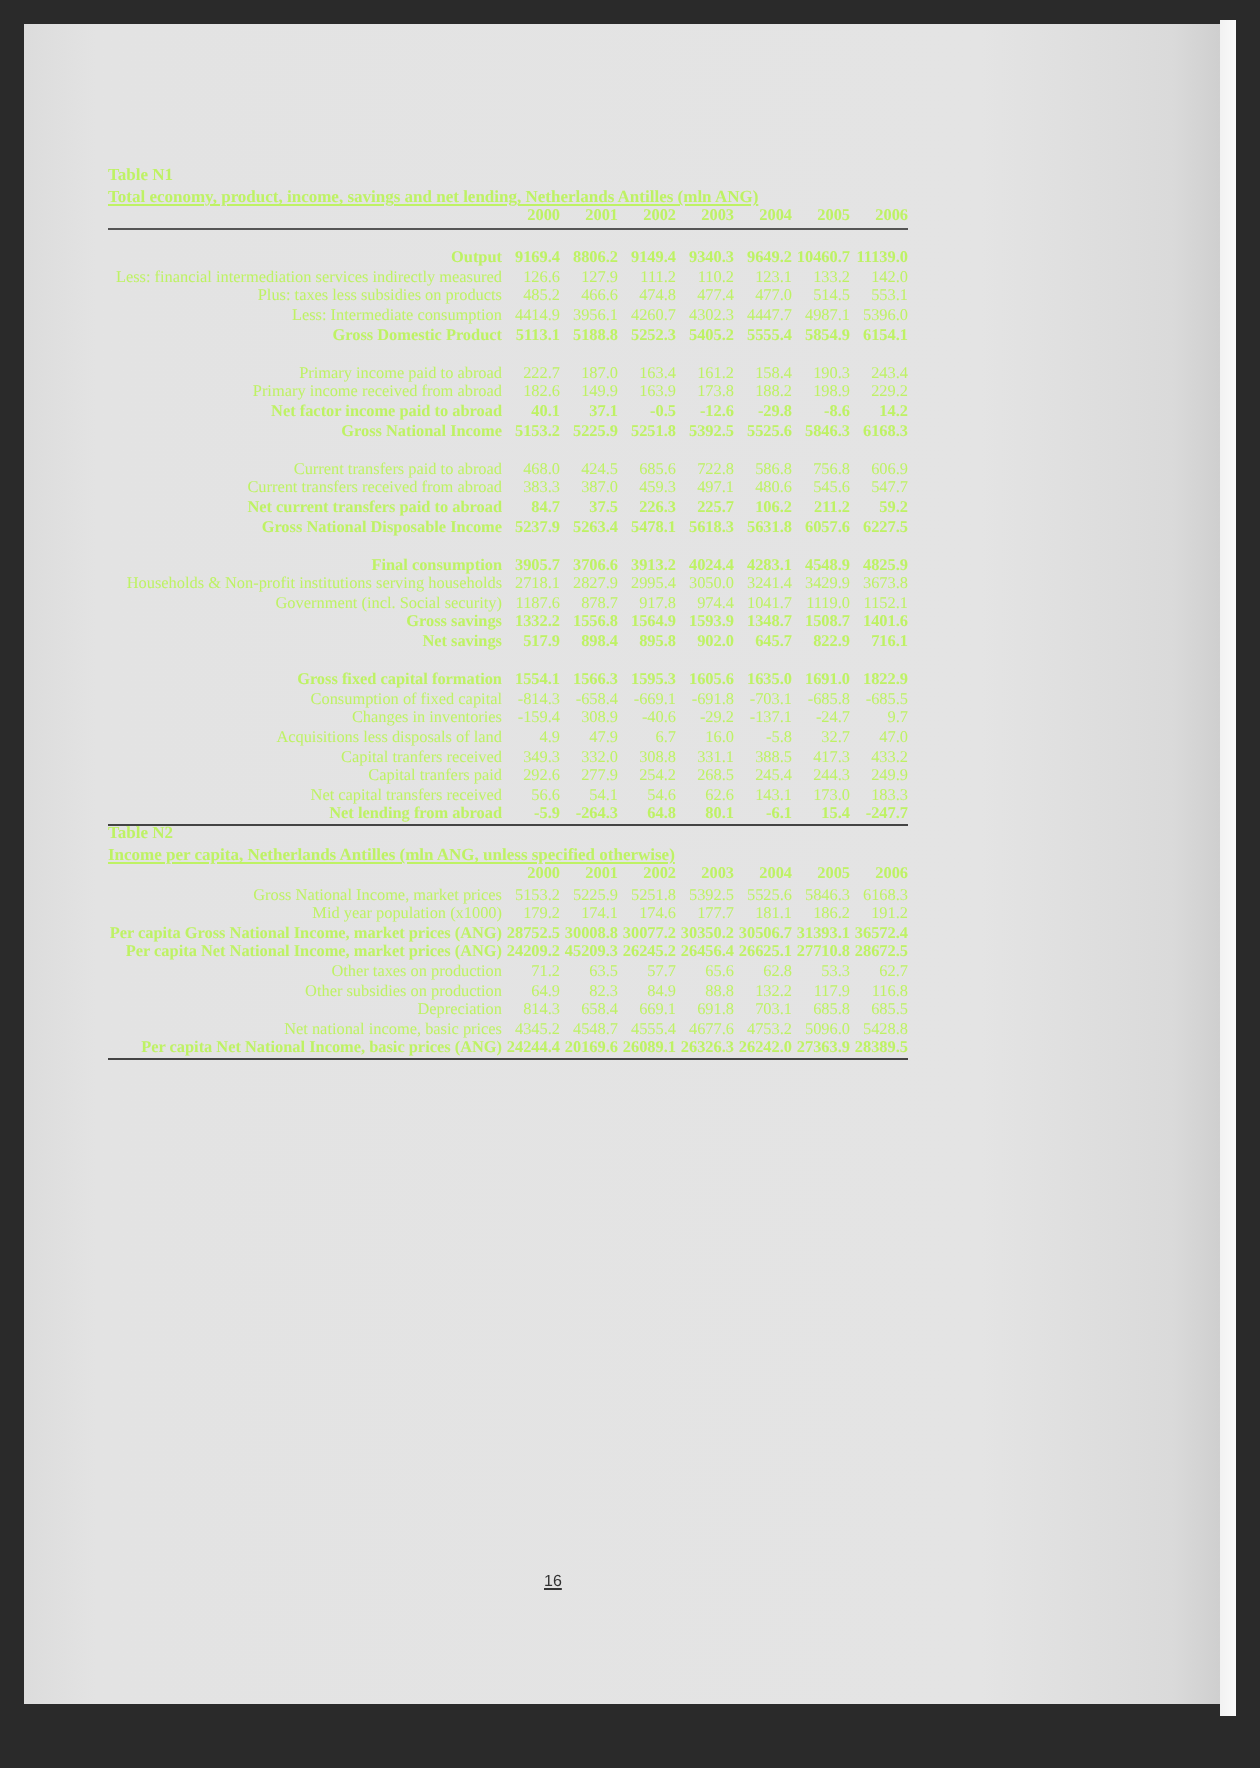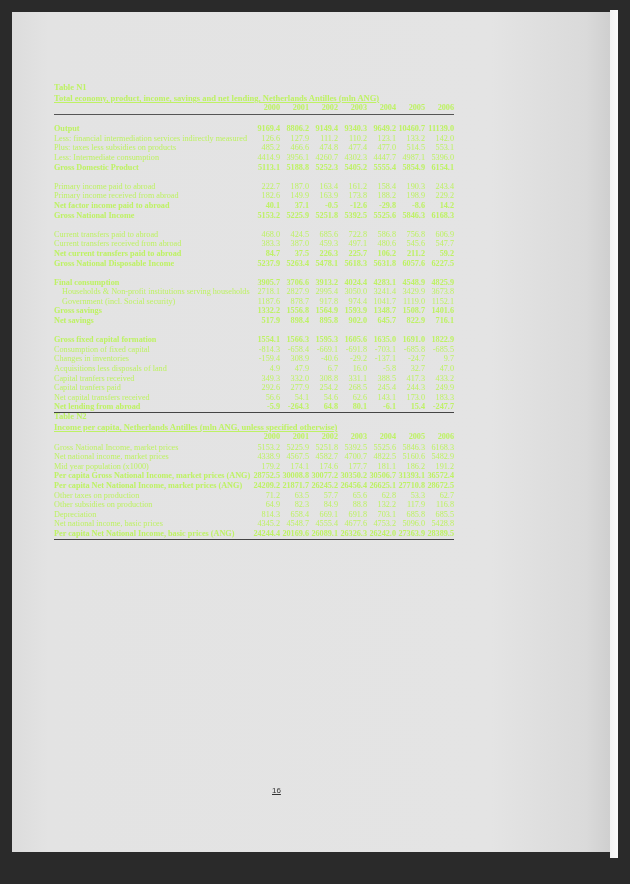--- a/index.html
+++ b/index.html
@@ -16,21 +16,21 @@
     background:linear-gradient(90deg,#f2f2f2,#fafafa);
   }
   .tbl-block { position:absolute; left:54px; width:400px; color:#bef264; }
   .tbl-id { font-weight:bold; font-size:8.5px; line-height:11px; }
   .tbl-title { font-weight:bold; font-size:8.5px; line-height:10px; text-decoration:underline; }
   table { border-collapse:collapse; width:400px; font-size:8.2px; line-height:9.6px; table-layout:fixed; }
   col.lab { width:197px; }
   col.num { width:29px; }
   th { font-weight:bold; text-align:right; padding:0; }
   td { padding:0; text-align:right; white-space:nowrap; }
-  td.label { text-align:left; }
+  td.label { text-align:right; }
   tr.bold td { font-weight:bold; }
   tr.indent td.label { padding-left:8px; }
   tr.gap td { height:9.6px; }
   .hdr-row th { border-bottom:1.5px solid #444; padding-bottom:1px; }
   .n1 .hdr-row th { border-bottom:1.5px solid #555; }
   tr.last td { border-bottom:1.5px solid #444; }
   .n2 .hdr-row th { border-bottom:none; }
   .pagenum { position:absolute; left:272px; top:786px; font-size:8px; color:#333; font-family:"Liberation Sans", sans-serif;text-decoration:underline; }
 </style>
 </head>
@@ -376,30 +376,20 @@
           <td class="label">Gross National Income, market prices</td>
           <td>5153.2</td>
           <td>5225.9</td>
           <td>5251.8</td>
           <td>5392.5</td>
           <td>5525.6</td>
           <td>5846.3</td>
           <td>6168.3</td>
         </tr>
         <tr class="">
-          <td class="label">Net national income, market prices</td>
-          <td>4338.9</td>
-          <td>4567.5</td>
-          <td>4582.7</td>
-          <td>4700.7</td>
-          <td>4822.5</td>
-          <td>5160.6</td>
-          <td>5482.9</td>
-        </tr>
-        <tr class="">
           <td class="label">Mid year population (x1000)</td>
           <td>179.2</td>
           <td>174.1</td>
           <td>174.6</td>
           <td>177.7</td>
           <td>181.1</td>
           <td>186.2</td>
           <td>191.2</td>
         </tr>
         <tr class="bold">
@@ -408,21 +398,21 @@
           <td>30008.8</td>
           <td>30077.2</td>
           <td>30350.2</td>
           <td>30506.7</td>
           <td>31393.1</td>
           <td>36572.4</td>
         </tr>
         <tr class="bold">
           <td class="label">Per capita Net National Income, market prices (ANG)</td>
           <td>24209.2</td>
-          <td>21871.7</td>
+          <td>45209.3</td>
           <td>26245.2</td>
           <td>26456.4</td>
           <td>26625.1</td>
           <td>27710.8</td>
           <td>28672.5</td>
         </tr>
         <tr class="">
           <td class="label">Other taxes on  production</td>
           <td>71.2</td>
           <td>63.5</td>

